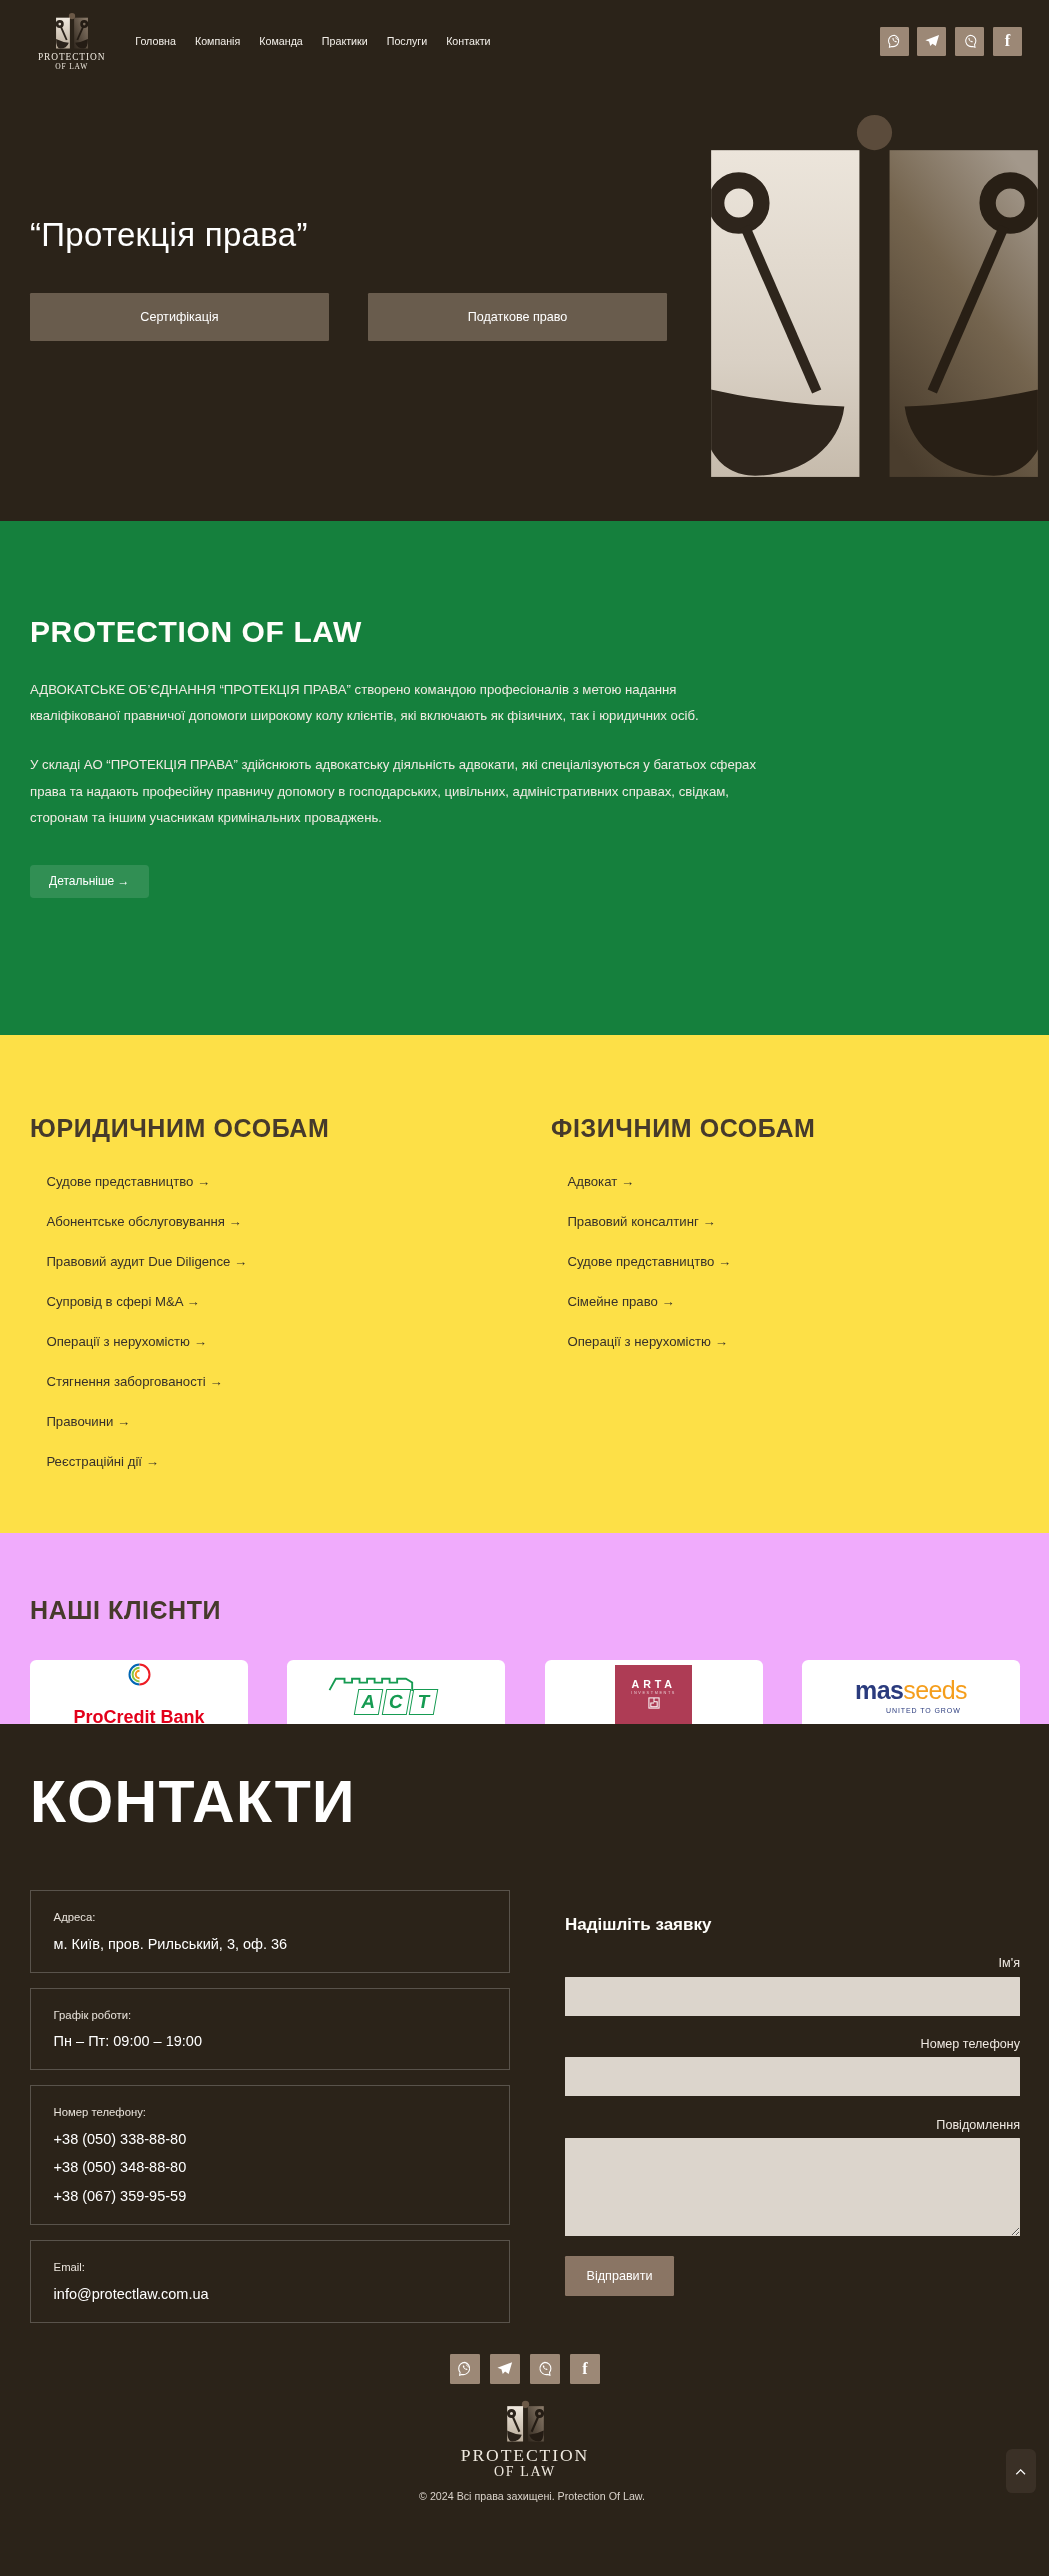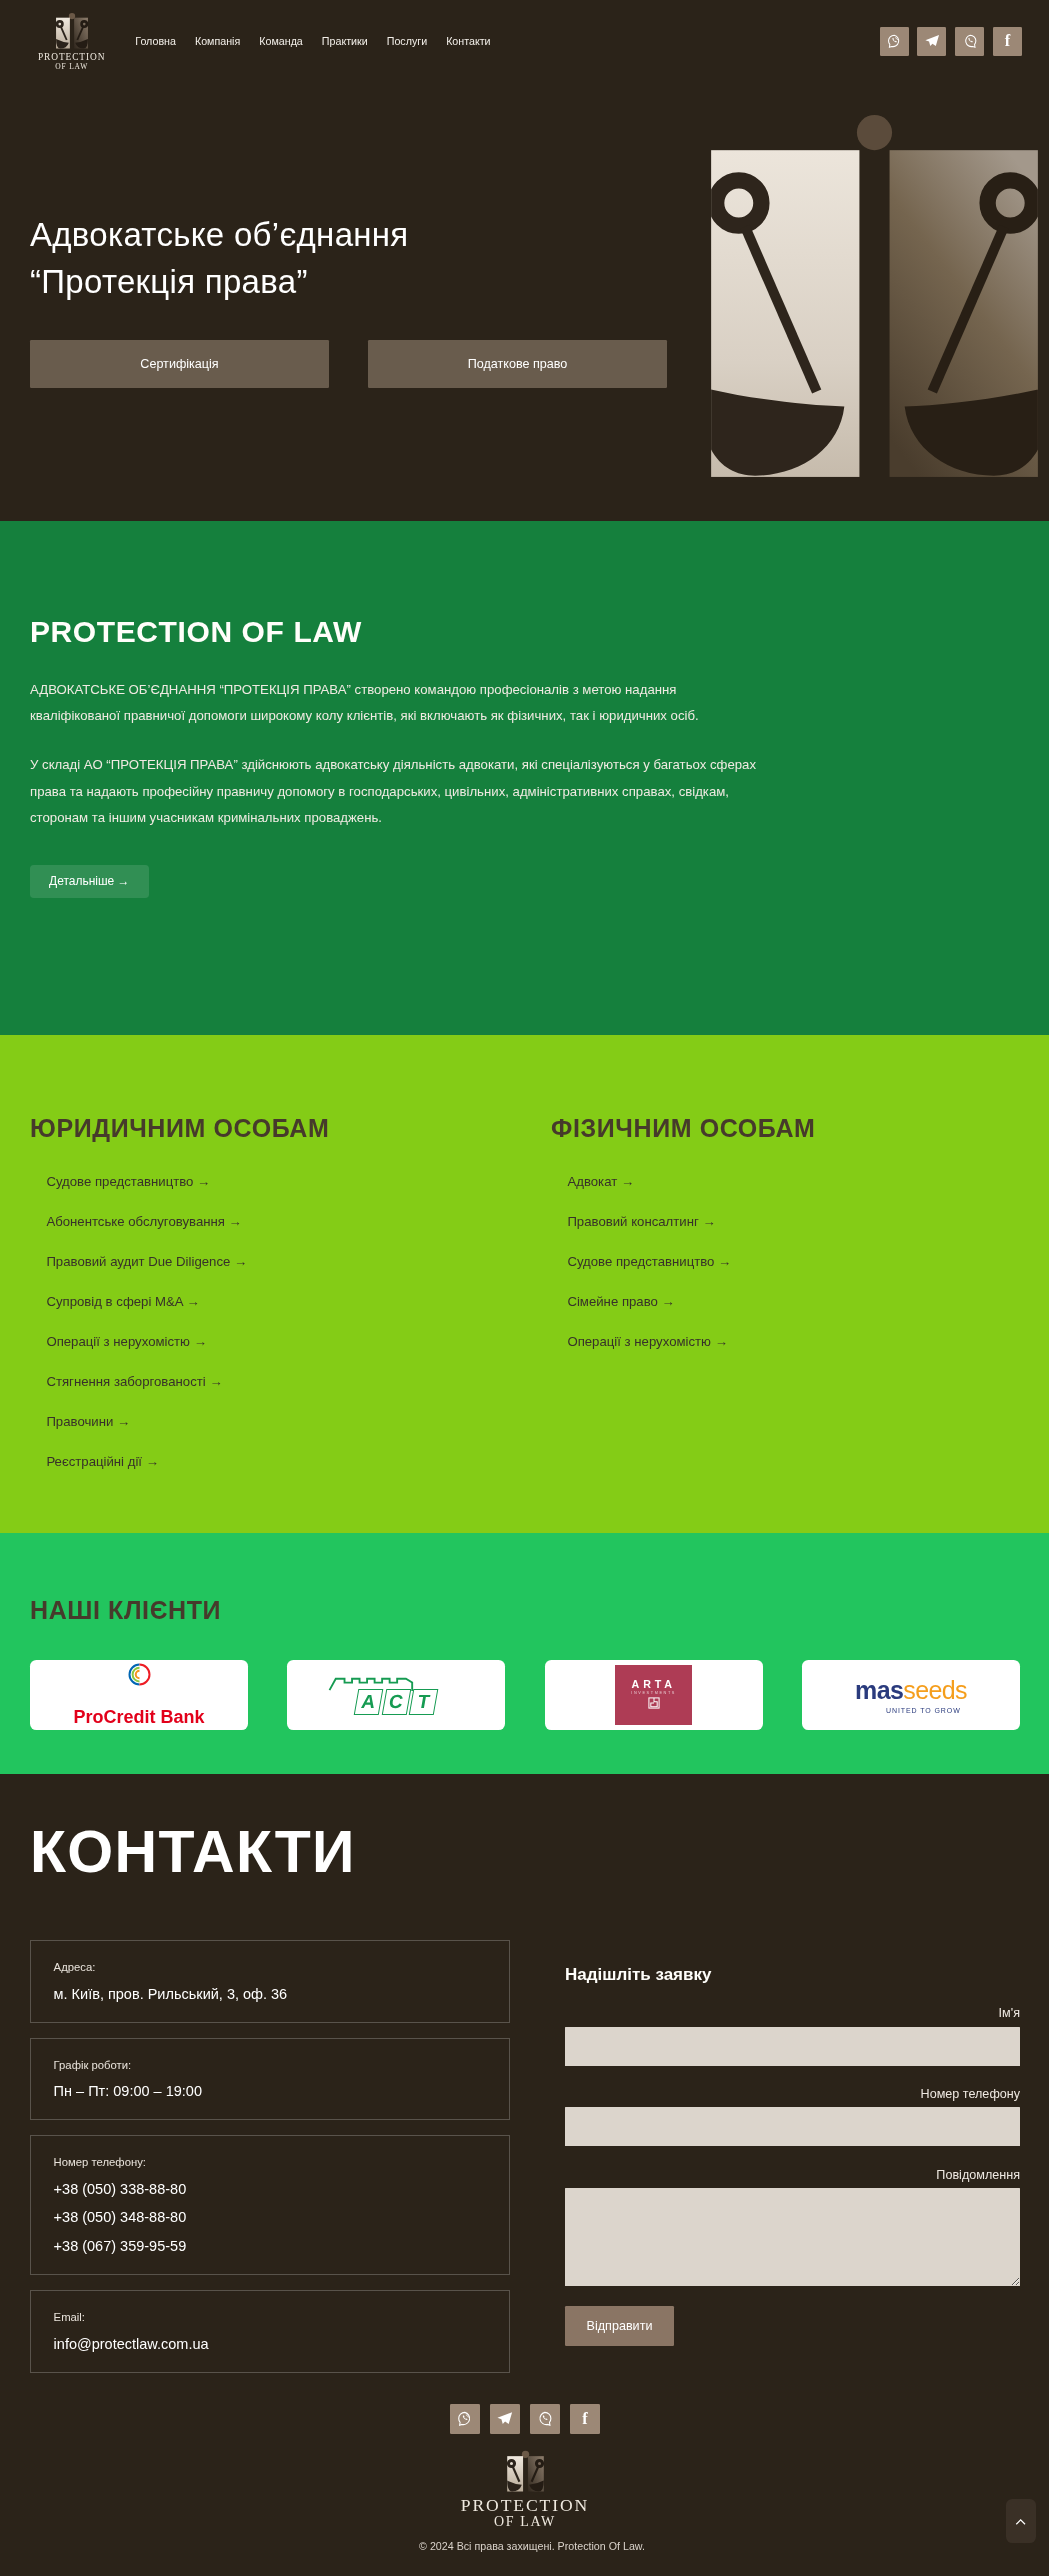--- a/index.html
+++ b/index.html
@@ -50,28 +50,28 @@
   .about p { margin-top:28px; max-width:733px; font-size:13.2px; line-height:26.4px; color:#F0EAE2; }
   .about p + p { margin-top:22.6px; }
   .more-btn {
     margin-top:33px; display:inline-flex; align-items:center; justify-content:center;
     min-width:114px; height:33px; padding:0 19px;
     background:rgba(255,255,255,.12); border:none; border-radius:3.8px;
     color:#fff; font-size:12px; cursor:pointer; font-family:inherit;
   }
 
   
-  .services { height:498px; background:#84cc16; padding:79px 30px 8px; display:grid; grid-template-columns:521px auto; }
+  .services { height:498px; background:#fde047; padding:79px 30px 8px; display:grid; grid-template-columns:521px auto; }
   .svc-col h2 { font-size:25px; font-weight:600; letter-spacing:0.6px; color:#463A2B; margin-bottom:31px; }
   .svc-list { list-style:none; padding-left:16.4px; }
   .svc-list li { margin-bottom:25px; }
   .svc-list a { color:#37312A; font-size:13.2px; text-decoration:none; }
 
   
-  .clients { height:241px; background:#22c55e; padding:63px 30px 0; }
+  .clients { height:191px; background:#f0abfc; padding:63px 30px 0; }
   .clients h2 { font-size:25px; font-weight:600; letter-spacing:0.6px; color:#463A2B; margin-bottom:35px; }
   .client-cards { display:flex; justify-content:space-between; }
   .client-card {
     width:218px; height:70px; background:#fff; border-radius:6.3px;
     display:flex; align-items:center; justify-content:center; cursor:pointer;
   }
   .logo-procredit { display:flex; align-items:center; gap:18px;flex-direction:column; }
   .logo-procredit .txt { color:#E2001A; font-size:18px; font-weight:600; }
   .logo-act { display:flex; flex-direction:column; align-items:center; }
   .act-crown { margin-left:-19px; margin-bottom:-3.8px; }
@@ -198,21 +198,20 @@
         </span>
       </button>
       <button class="social-btn">
         <span class="fb-glyph">f</span>
       </button>
     </div>
   </header>
 
   <section class="hero">
     <h1 class="hero-title">
-      <div>Адвокатське об’єднання</div>
       <div>“Протекція права”</div>
     </h1>
     <div class="hero-buttons">
       <button class="hero-btn">Сертифікація</button>
       <button class="hero-btn">Податкове право</button>
     </div>
     <div class="hero-art">
       <svg width="329" height="377" viewBox="0 0 520 600">
         <defs>
           <linearGradient id="heroL" x1="0" y1="0" x2="0" y2="1">

